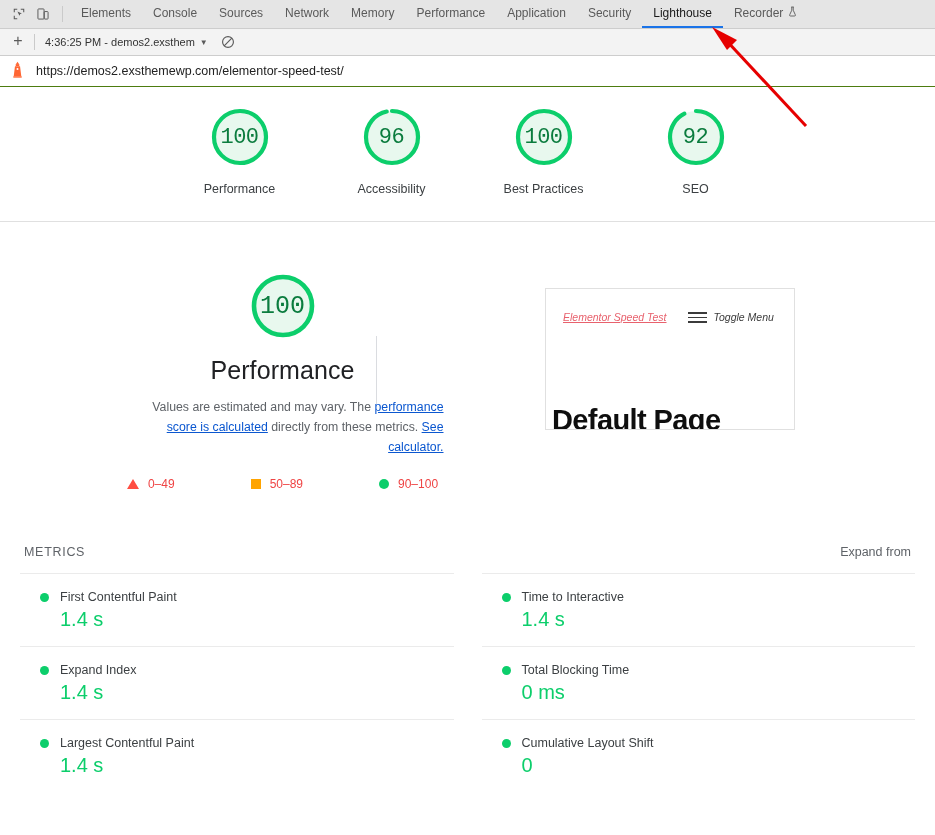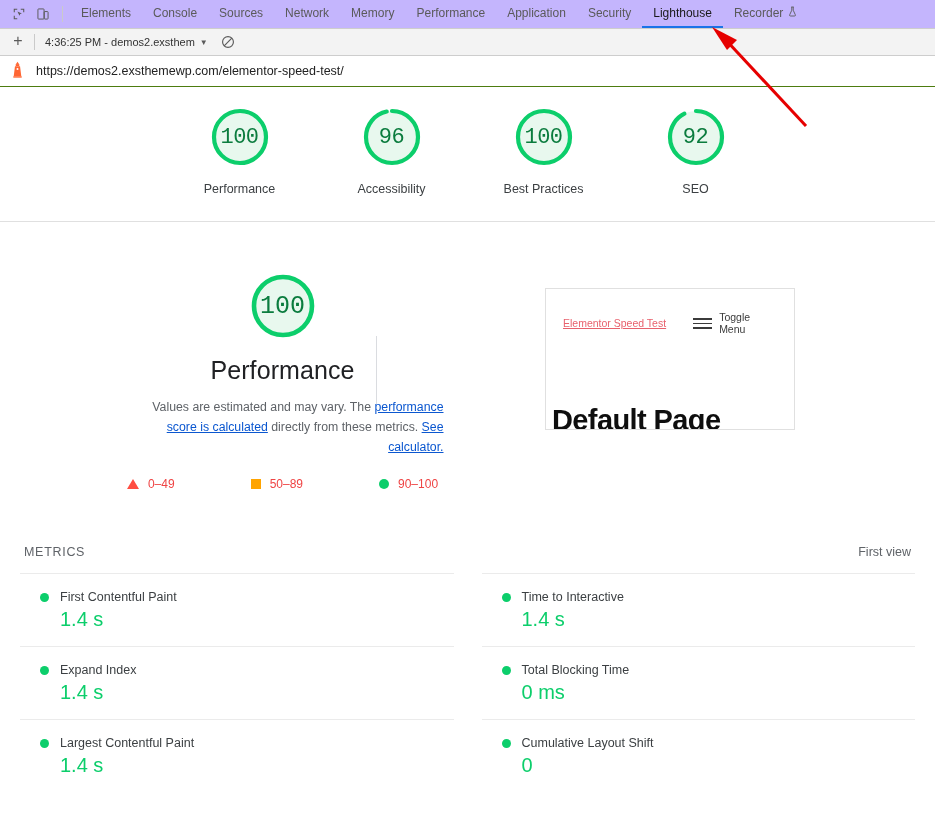--- a/index.html
+++ b/index.html
@@ -10,21 +10,21 @@
     background: #ffffff;
     font-family: "Liberation Sans", sans-serif;
     overflow: hidden;
     position: relative;
     -webkit-font-smoothing: antialiased;
   }
 
   
   .devtools-tabbar {
     height: 29px;
-    background: #c4b5fd;
+    background: #e5e5e5;
     border-bottom: 1px solid #cdcdcd;
     display: flex;
     align-items: stretch;
     padding-left: 4px;
   }
   .dock-icons { display:flex; align-items:center; gap:2px; padding: 0 4px; }
   .dock-btn {
     width: 22px; height: 22px;
     display: flex; align-items:center; justify-content:center;
     cursor: pointer; border-radius: 2px;
@@ -173,21 +173,21 @@
 
   .lh-cat-right { padding-top: 20px; }
   .site-thumb {
     width: 250px; height: 142px;
     border:1px solid #e0e0e0;
     background:#fff;
     overflow:hidden;
     position:relative;
     padding: 22px 17px 0 17px;
   }
-  .thumb-top { display:flex; align-items:center; gap: 27px; }
+  .thumb-top { display:flex; align-items:center; gap: 21px; font-style: italic; }
   .thumb-brand {
     font-size: 10.5px;
     color:#e8616d;
     text-decoration: underline;
     white-space:nowrap;
   }
   .thumb-menu { display:flex; align-items:center; gap:7px; }
   .burger { display:flex; flex-direction:column; gap:3px; }
   .burger span { display:block; width:19px; height:1.5px; background:#3b3b3b; }
   .thumb-menu-label { font-size:10.5px; color:#3b3b3b; }
@@ -436,21 +436,21 @@
           <div class="thumb-heading">Default Page</div>
         </div>
       </div>
 
     </div>
   </div>
 
   <div class="metrics-section">
     <div class="metrics-header">
       <span class="metrics-title">METRICS</span>
-      <span class="expand-view">First view</span>
+      <span class="expand-view">Expand from</span>
     </div>
 
     <div class="metrics-grid">
 
       <div class="metric-col">
         <div class="metric">
           <div class="metric-name-row">
             <span class="metric-dot"></span>
             <span class="metric-name">First Contentful Paint</span>
           </div>

